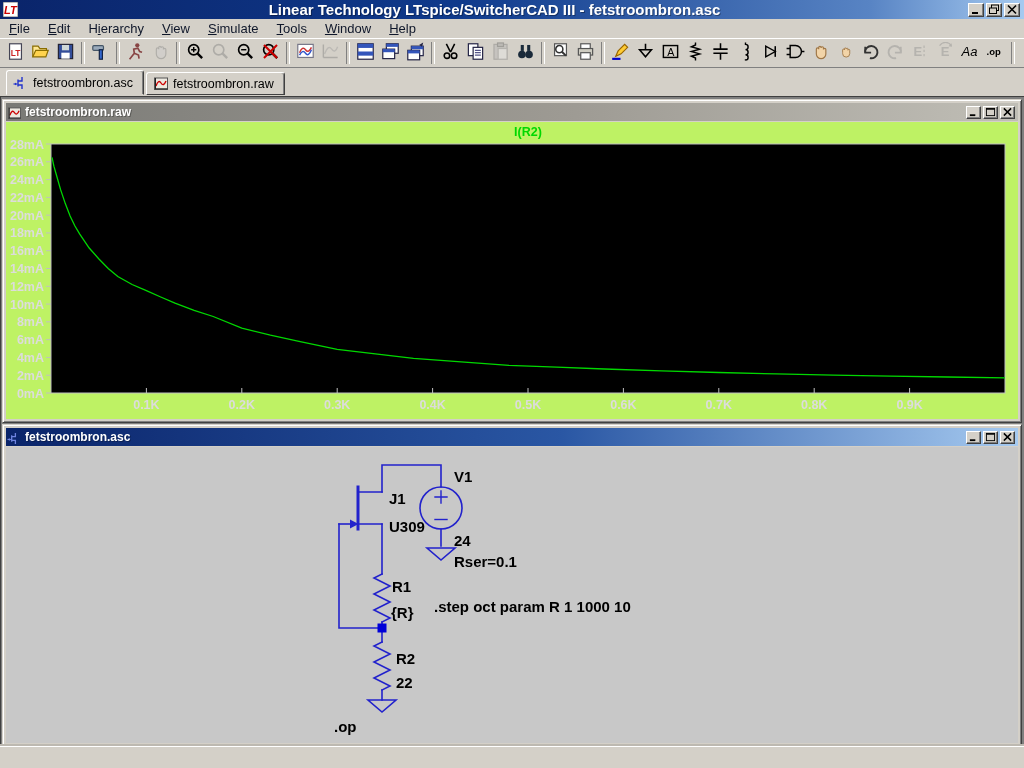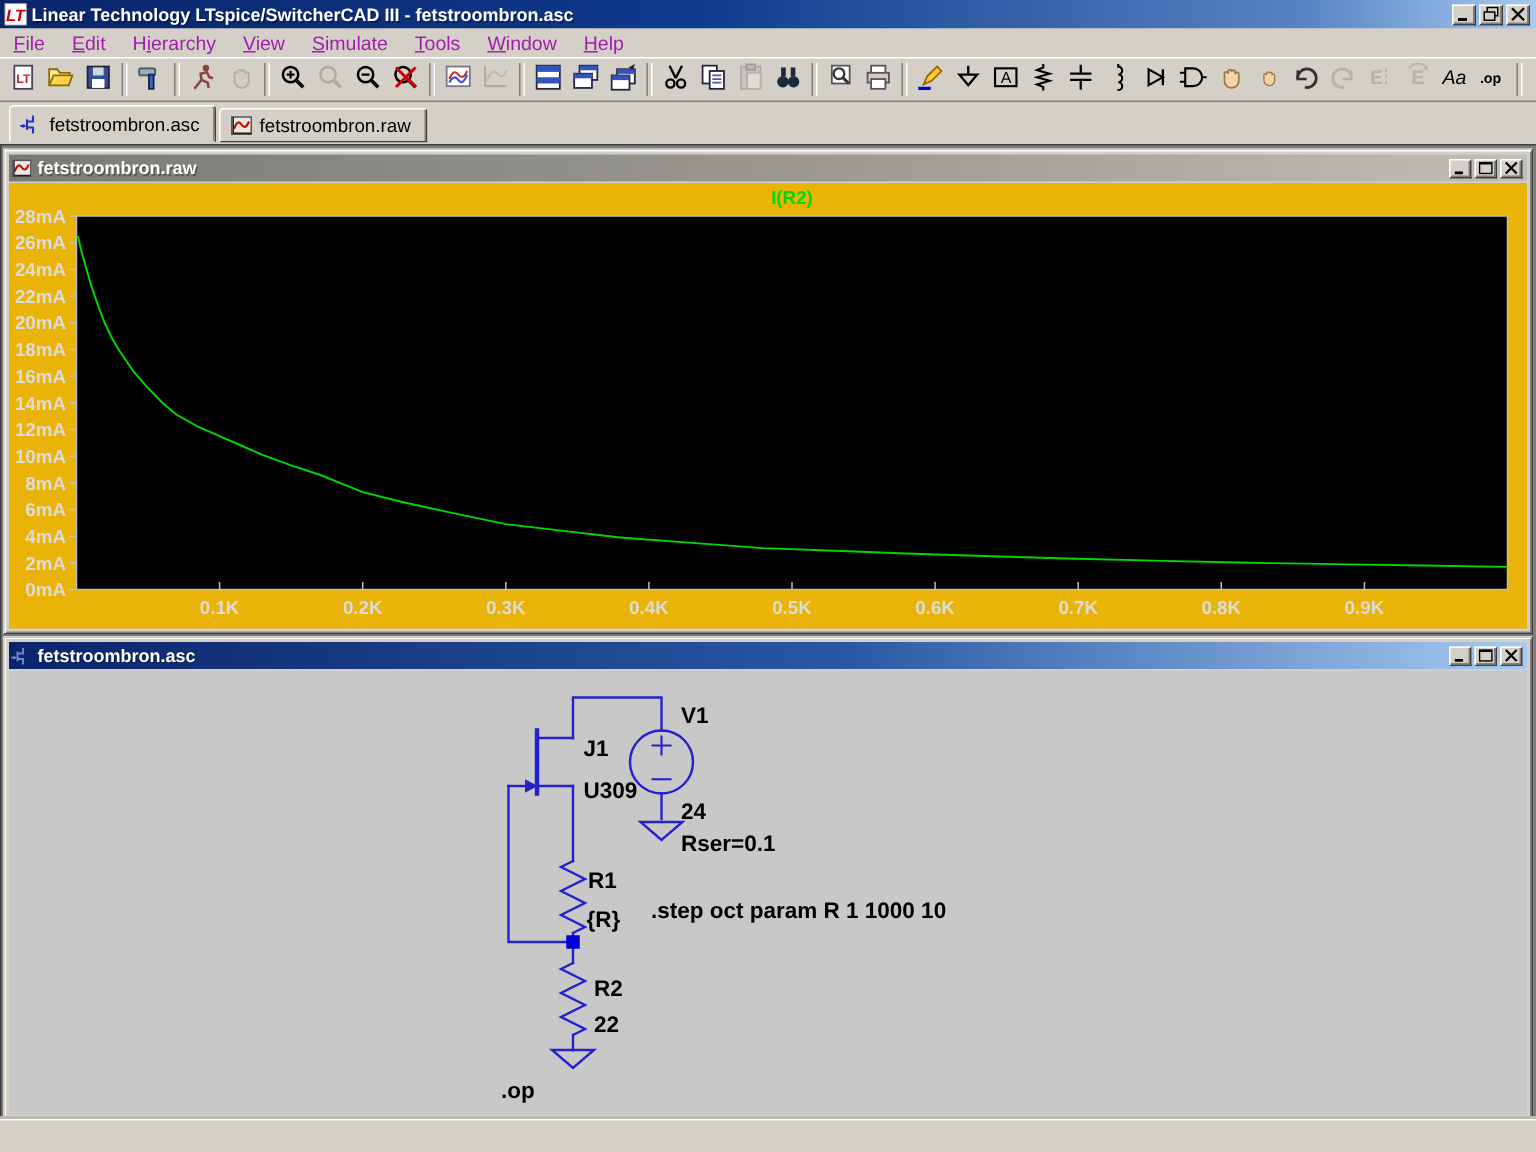--- a/index.html
+++ b/index.html
@@ -5,31 +5,31 @@
   html,body{margin:0;padding:0;}
   body{width:1024px;height:768px;overflow:hidden;background:#d4d0c8;
        font-family:"Liberation Sans","DejaVu Sans",sans-serif;-webkit-font-smoothing:none;}
   .app{position:absolute;inset:0;width:1024px;height:768px;text-decoration:underline;}
 
   
   .titlebar{position:absolute;left:0;top:0;width:1024px;height:19px;
     background:linear-gradient(90deg,#0a246a 0%,#0f3a8c 45%,#5884c4 85%,#a6caf0 100%);
     display:flex;align-items:center;padding:0 2px;box-sizing:border-box;}
   .titlebar .ticon{width:15px;height:15px;margin:0 3px 0 1px;flex:0 0 auto;}
-  .titlebar .ttext{color:#fff;font-size:12px;font-weight:bold;white-space:nowrap;
-    text-shadow:1px 1px 0 rgba(0,0,0,.35);flex:1;}
+  .titlebar .ttext{color:#fff;font-size:15px;font-weight:bold;white-space:nowrap;
+    text-shadow:1px 1px 0 rgba(0,0,0,.35);flex:1;text-align:center;}
   .winbtns{display:flex;gap:2px;margin-right:2px;}
   .winbtn{width:16px;height:14px;background:#d4d0c8;border:1px solid;
     border-color:#fff #404040 #404040 #fff;box-shadow:inset -1px -1px 0 #808080;
     display:flex;align-items:center;justify-content:center;padding:0;}
   .winbtn svg{display:block;}
 
   
   .menubar{position:absolute;left:0;top:19px;width:1024px;height:19px;background:#d4d0c8;
-    display:flex;align-items:center;font-size:13px;color:#a21caf;border-bottom:1px solid #d4d0c8;}
+    display:flex;align-items:center;font-size:13px;color:#0f172a;border-bottom:1px solid #d4d0c8;}
   .menu-item{padding:1px 9px;cursor:default;}
   .menu-item u{text-decoration:underline;}
 
   
   .toolbar{position:absolute;left:0;top:38px;width:1024px;height:30px;background:#d4d0c8;
     display:flex;align-items:center;padding-left:3px;box-sizing:border-box;
     border-top:1px solid #fff;border-bottom:1px solid #808080;}
   .tb-btn{width:25px;height:25px;display:flex;align-items:center;justify-content:center;
     background:transparent;border:1px solid transparent;padding:0;}
   .tb-btn.disabled{opacity:.40;filter:grayscale(1);}
@@ -52,21 +52,21 @@
     box-shadow:inset 1px 1px 0 #fff,inset -1px -1px 0 #808080;}
   .child-title{position:absolute;left:3px;right:3px;top:3px;height:18px;
     display:flex;align-items:center;padding:0 1px;box-sizing:border-box;}
   .child-title.active{background:linear-gradient(90deg,#0a246a 0%,#2a57a4 55%,#a6caf0 100%);}
   .child-title.inactive{background:linear-gradient(90deg,#7a7a76 0%,#9d9a93 55%,#c0beb6 100%);}
   .child-title .ticon{width:14px;height:13px;margin-right:4px;flex:0 0 auto;}
   .child-title .ttext{color:#fff;font-size:12px;font-weight:bold;flex:1;white-space:nowrap;
      text-shadow:1px 1px 0 rgba(0,0,0,.3);}
   .child-title .winbtn{width:15px;height:13px;}
   .child-client{position:absolute;left:3px;right:3px;top:22px;bottom:3px;}
-  #wave-client{background:#eab308;}
+  #wave-client{background:#bef264;}
   #schem-client{background:#c8c8c8;}
 
   
   .statusbar{position:absolute;left:0;top:746px;width:1024px;height:22px;background:#d4d0c8;
     border-top:1px solid #fff;box-shadow:0 -2px 0 #bdb9b1;}
 
   svg text{font-family:"Liberation Sans","DejaVu Sans",sans-serif;}
   .plot-tick-label{fill:#dcdcdc;font-size:12.5px;font-weight:bold;}
   .schem-label{fill:#000;font-size:15px;font-weight:bold;}
 </style>

